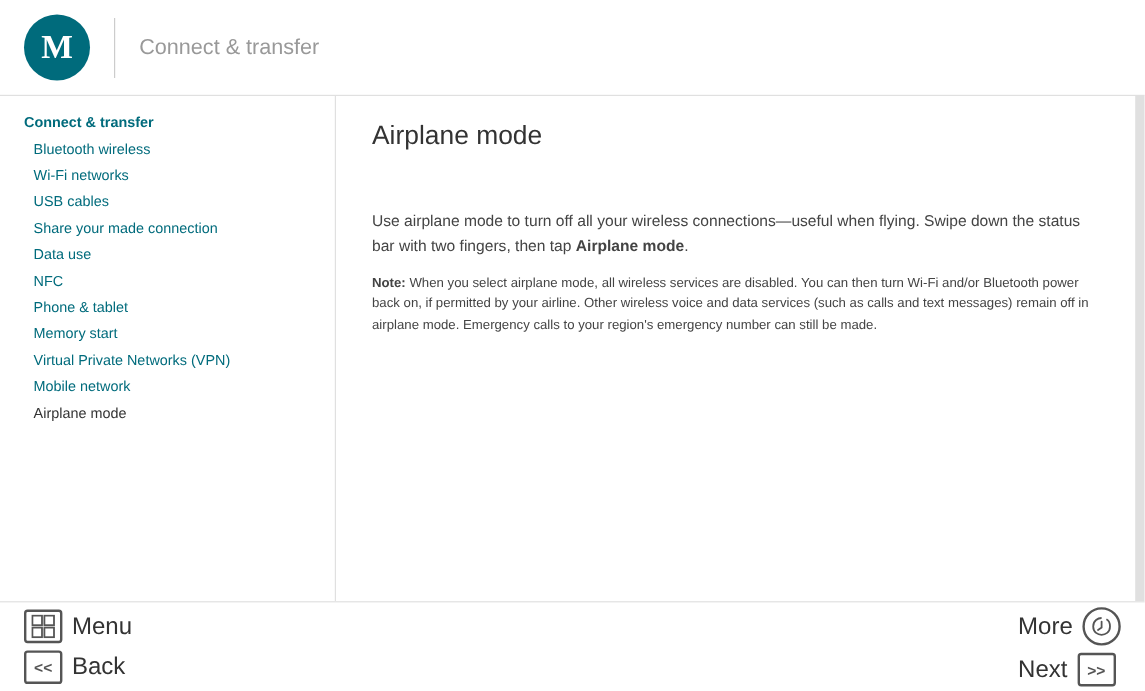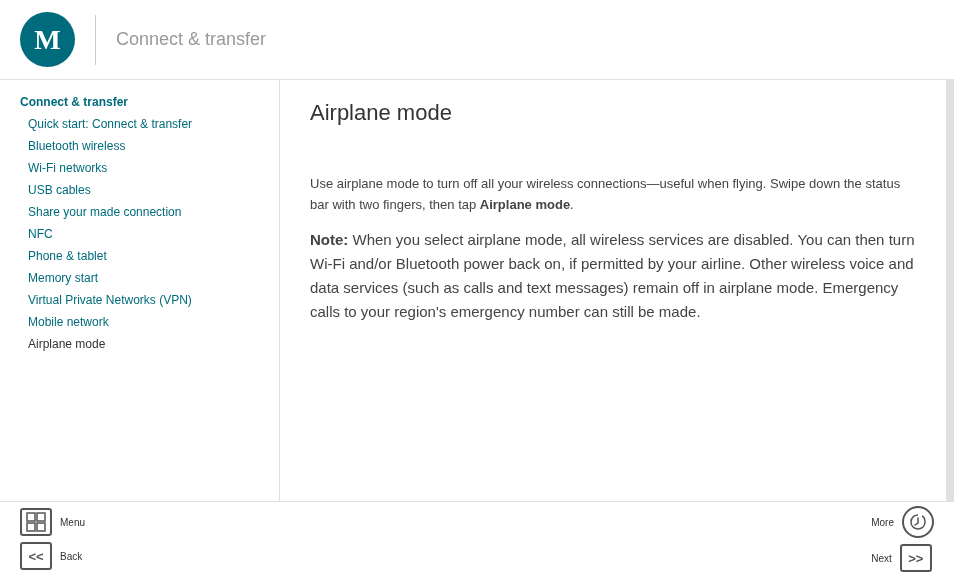--- a/index.html
+++ b/index.html
@@ -99,21 +99,21 @@
       font-size: 13px;
       color: #444;
       line-height: 1.6;
       margin-bottom: 12px;
       margin-top: 48px;
     }
     .content-text b {
       font-weight: bold;
     }
     .note-text {
-      font-size: 15px;
+      font-size: 11px;
       color: #444;
       line-height: 1.6;
     }
     .note-text .note-label {
       font-weight: bold;
     }
 
     
     .right-border {
       width: 8px;
@@ -166,44 +166,44 @@
       height: 32px;
       border: 2px solid #555;
       border-radius: 50%;
       display: flex;
       align-items: center;
       justify-content: center;
       font-size: 16px;
       color: #555;
     }
     .footer-btn-label {
-      font-size: 10px;
+      font-size: 20px;
       color: #333;
     }
   </style>
 </head>
 <body>
 
 <div class="header">
   <div class="logo-circle">
     <span class="logo-m">M</span>
   </div>
   <div class="header-divider"></div>
   <span class="header-title">Connect &amp; transfer</span>
 </div>
 
 <div class="main">
 
   <div class="sidebar">
     <div class="sidebar-title">Connect &amp; transfer</div>
-    <div class="sidebar-item">Quick start: Connect &amp; transfer</div>
     <div class="sidebar-item">Bluetooth wireless</div>
     <div class="sidebar-item">Wi-Fi networks</div>
     <div class="sidebar-item">USB cables</div>
     <div class="sidebar-item">Share your made connection</div>
+    <div class="sidebar-item">Data use</div>
     <div class="sidebar-item">NFC</div>
     <div class="sidebar-item">Phone &amp; tablet</div>
     <div class="sidebar-item">Memory start</div>
     <div class="sidebar-item">Virtual Private Networks (VPN)</div>
     <div class="sidebar-item">Mobile network</div>
     <div class="sidebar-item active">Airplane mode</div>
   </div>
 
   <div class="content">
     <h1 class="content-title">Airplane mode</h1>

